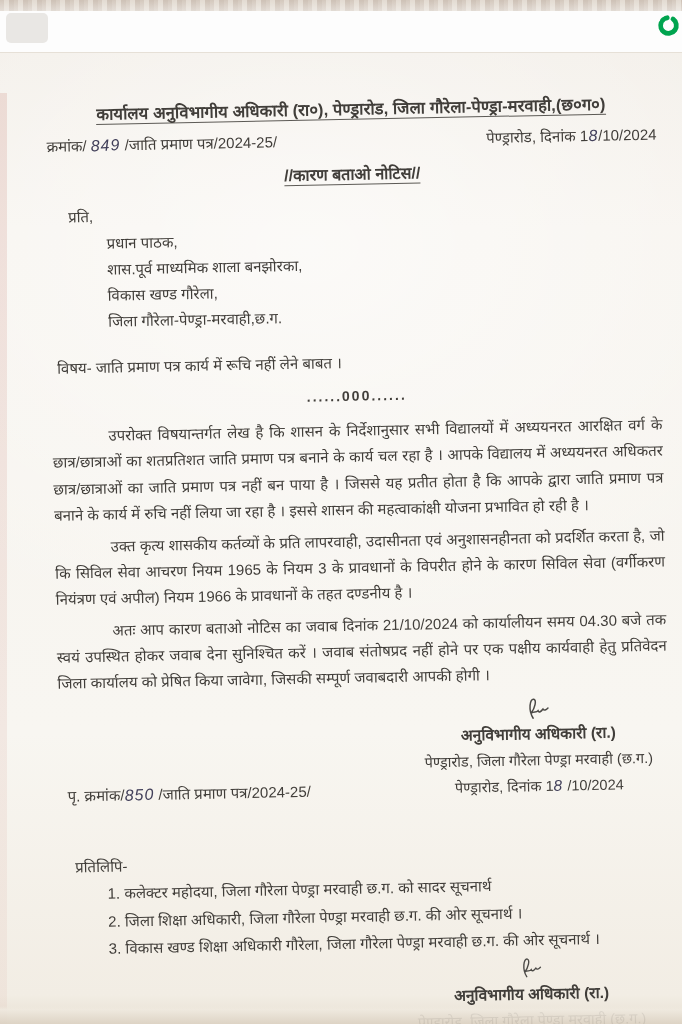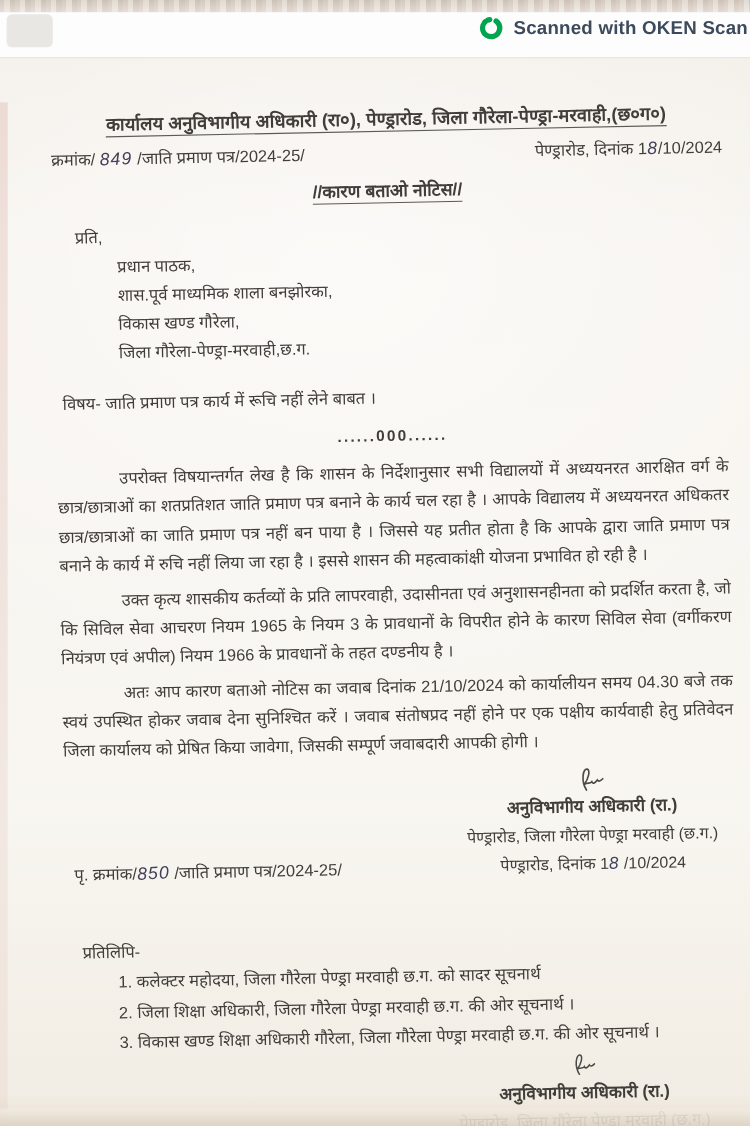--- a/index.html
+++ b/index.html
@@ -107,21 +107,20 @@
 
   <div class="paper-top-edge"></div>
   <div class="corner-tab"></div>
 
   <div class="scan-banner">
     <span style="display:inline-flex;">
       <svg width="23" height="23" viewBox="0 0 22 22">
         <circle cx="11" cy="11" r="7.5" fill="none" stroke="#00a44f" stroke-width="4.6" stroke-dasharray="33 2.5 1.5 2.5 1.5 6" transform="rotate(-55 11 11)" stroke-linecap="round"></circle>
       </svg>
     </span>
-    <span class="label">Scanned with OKEN Scan</span>
   </div>
 
   <div class="page">
     <div class="page-left-shade"></div>
 
     <div class="doc">
 
       <div class="office-header">
         <span class="u">कार्यालय अनुविभागीय अधिकारी (रा०), पेण्ड्रारोड, जिला गौरेला-पेण्ड्रा-मरवाही,(छ०ग०)</span>
       </div>

